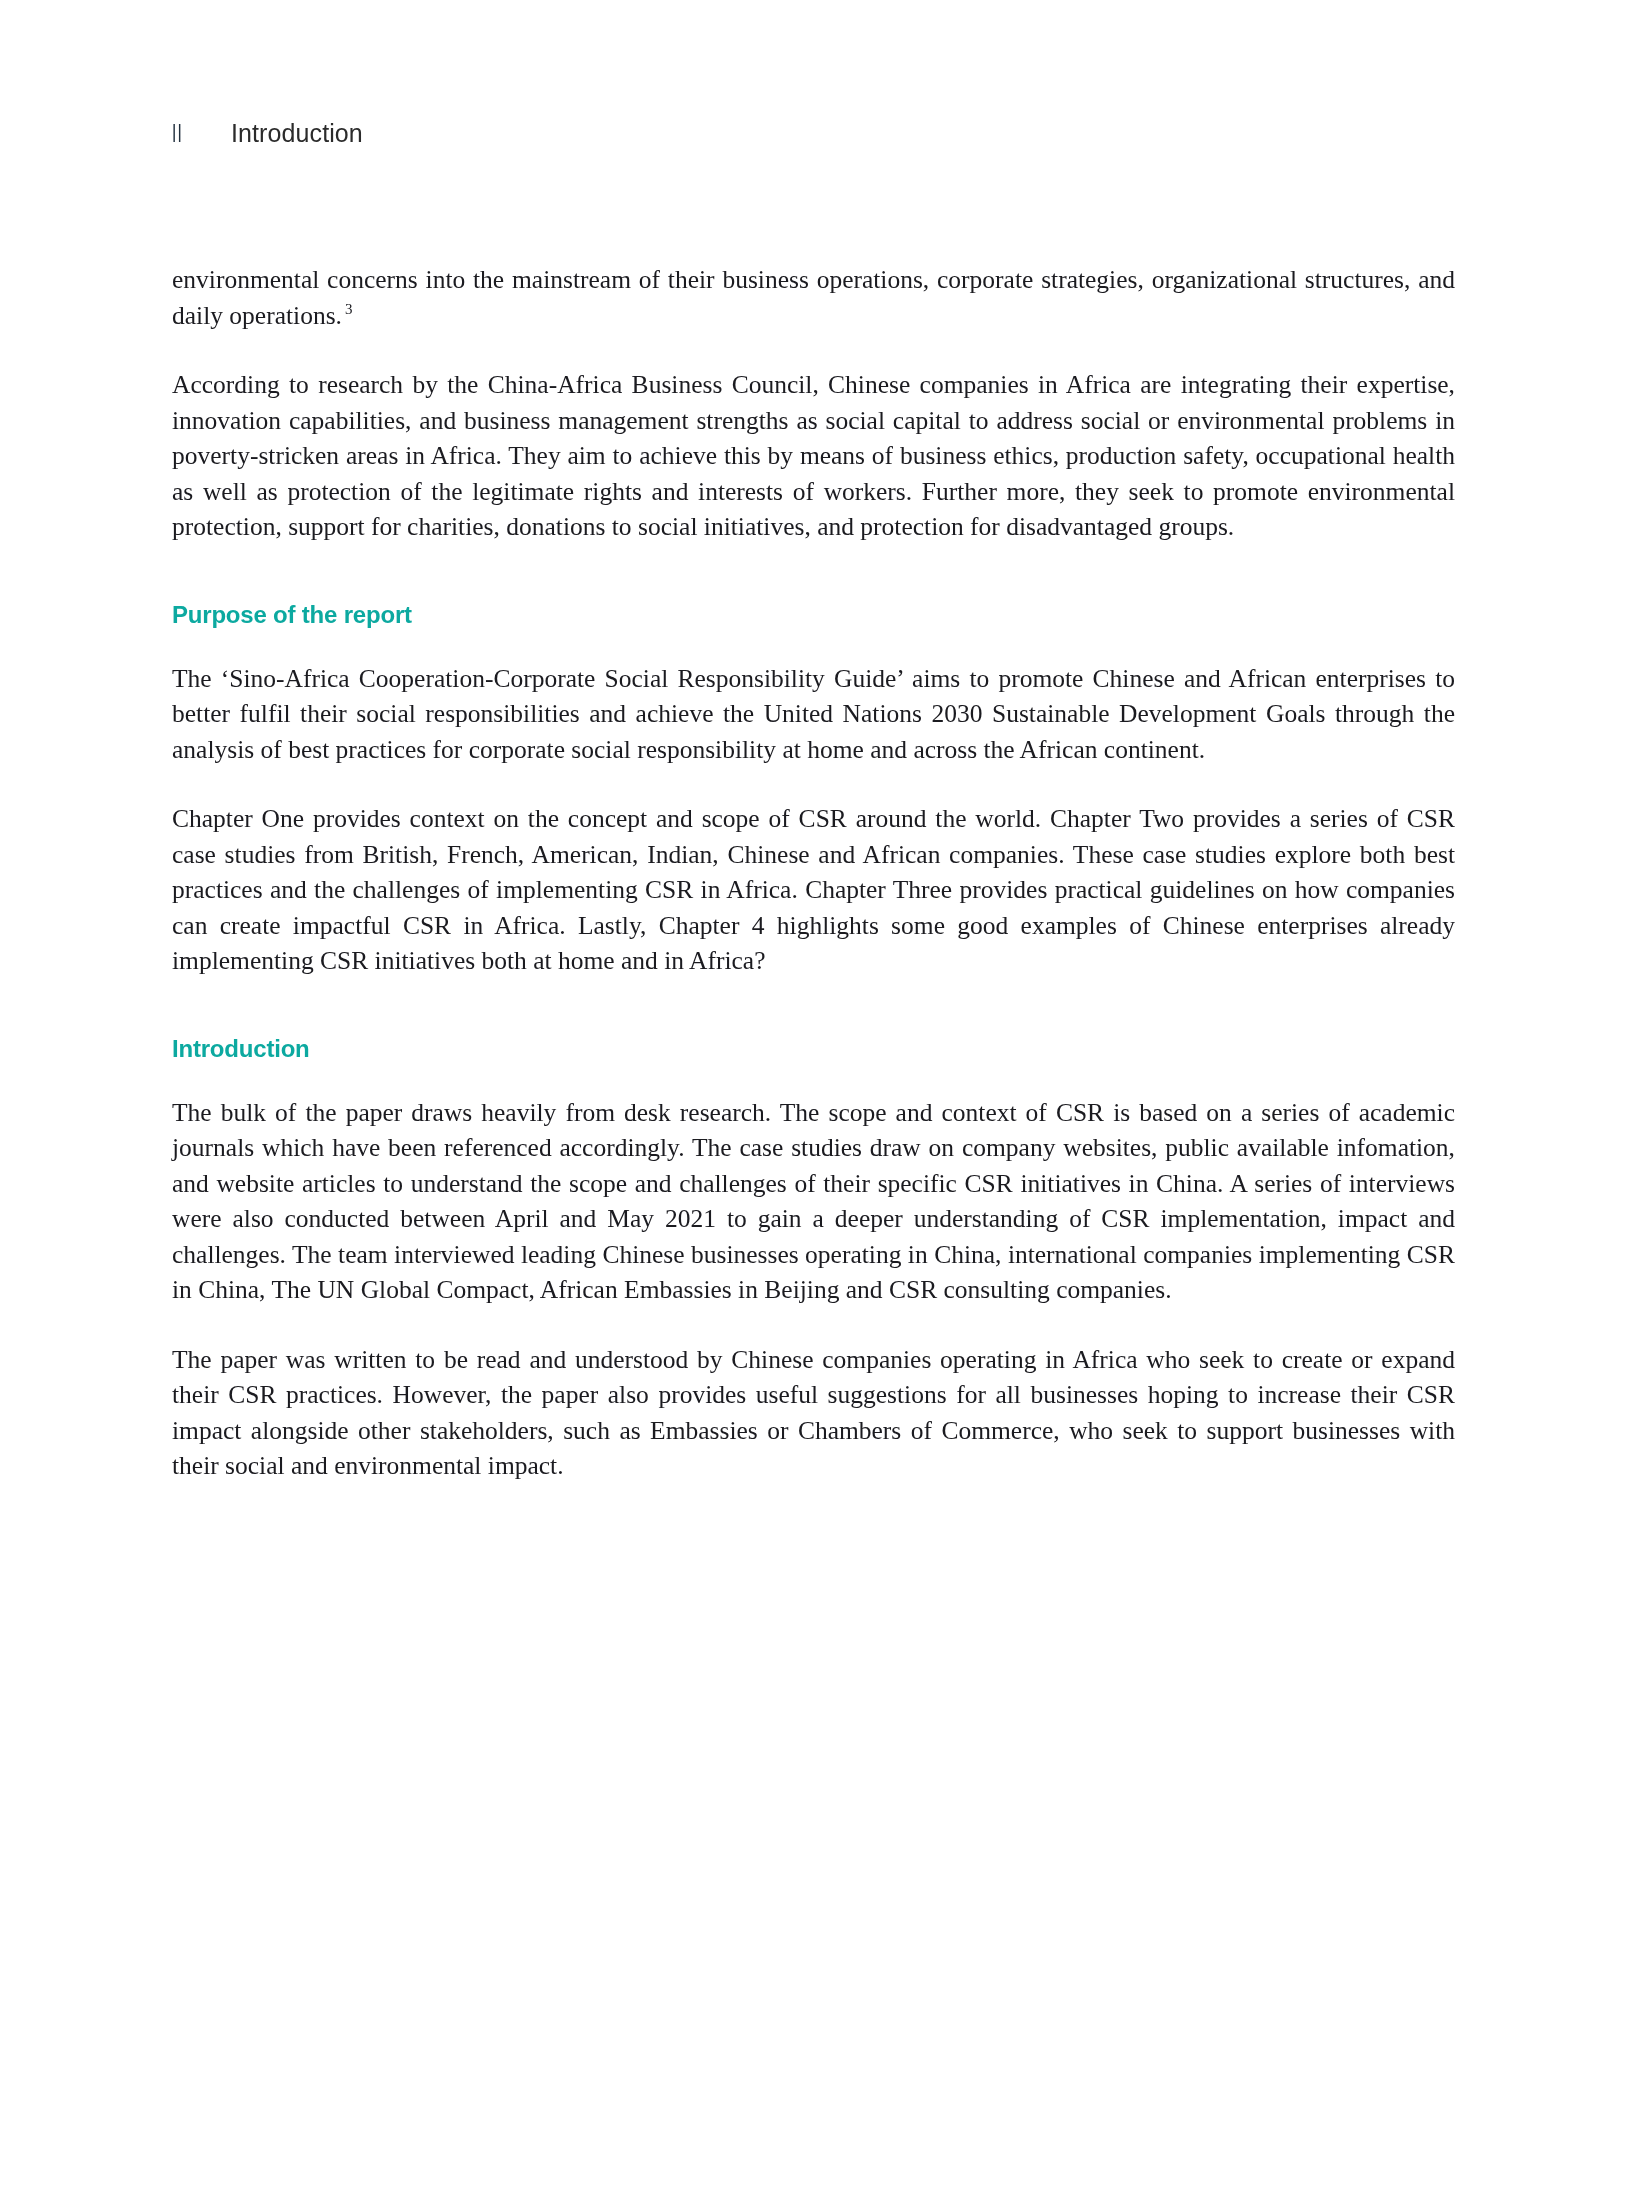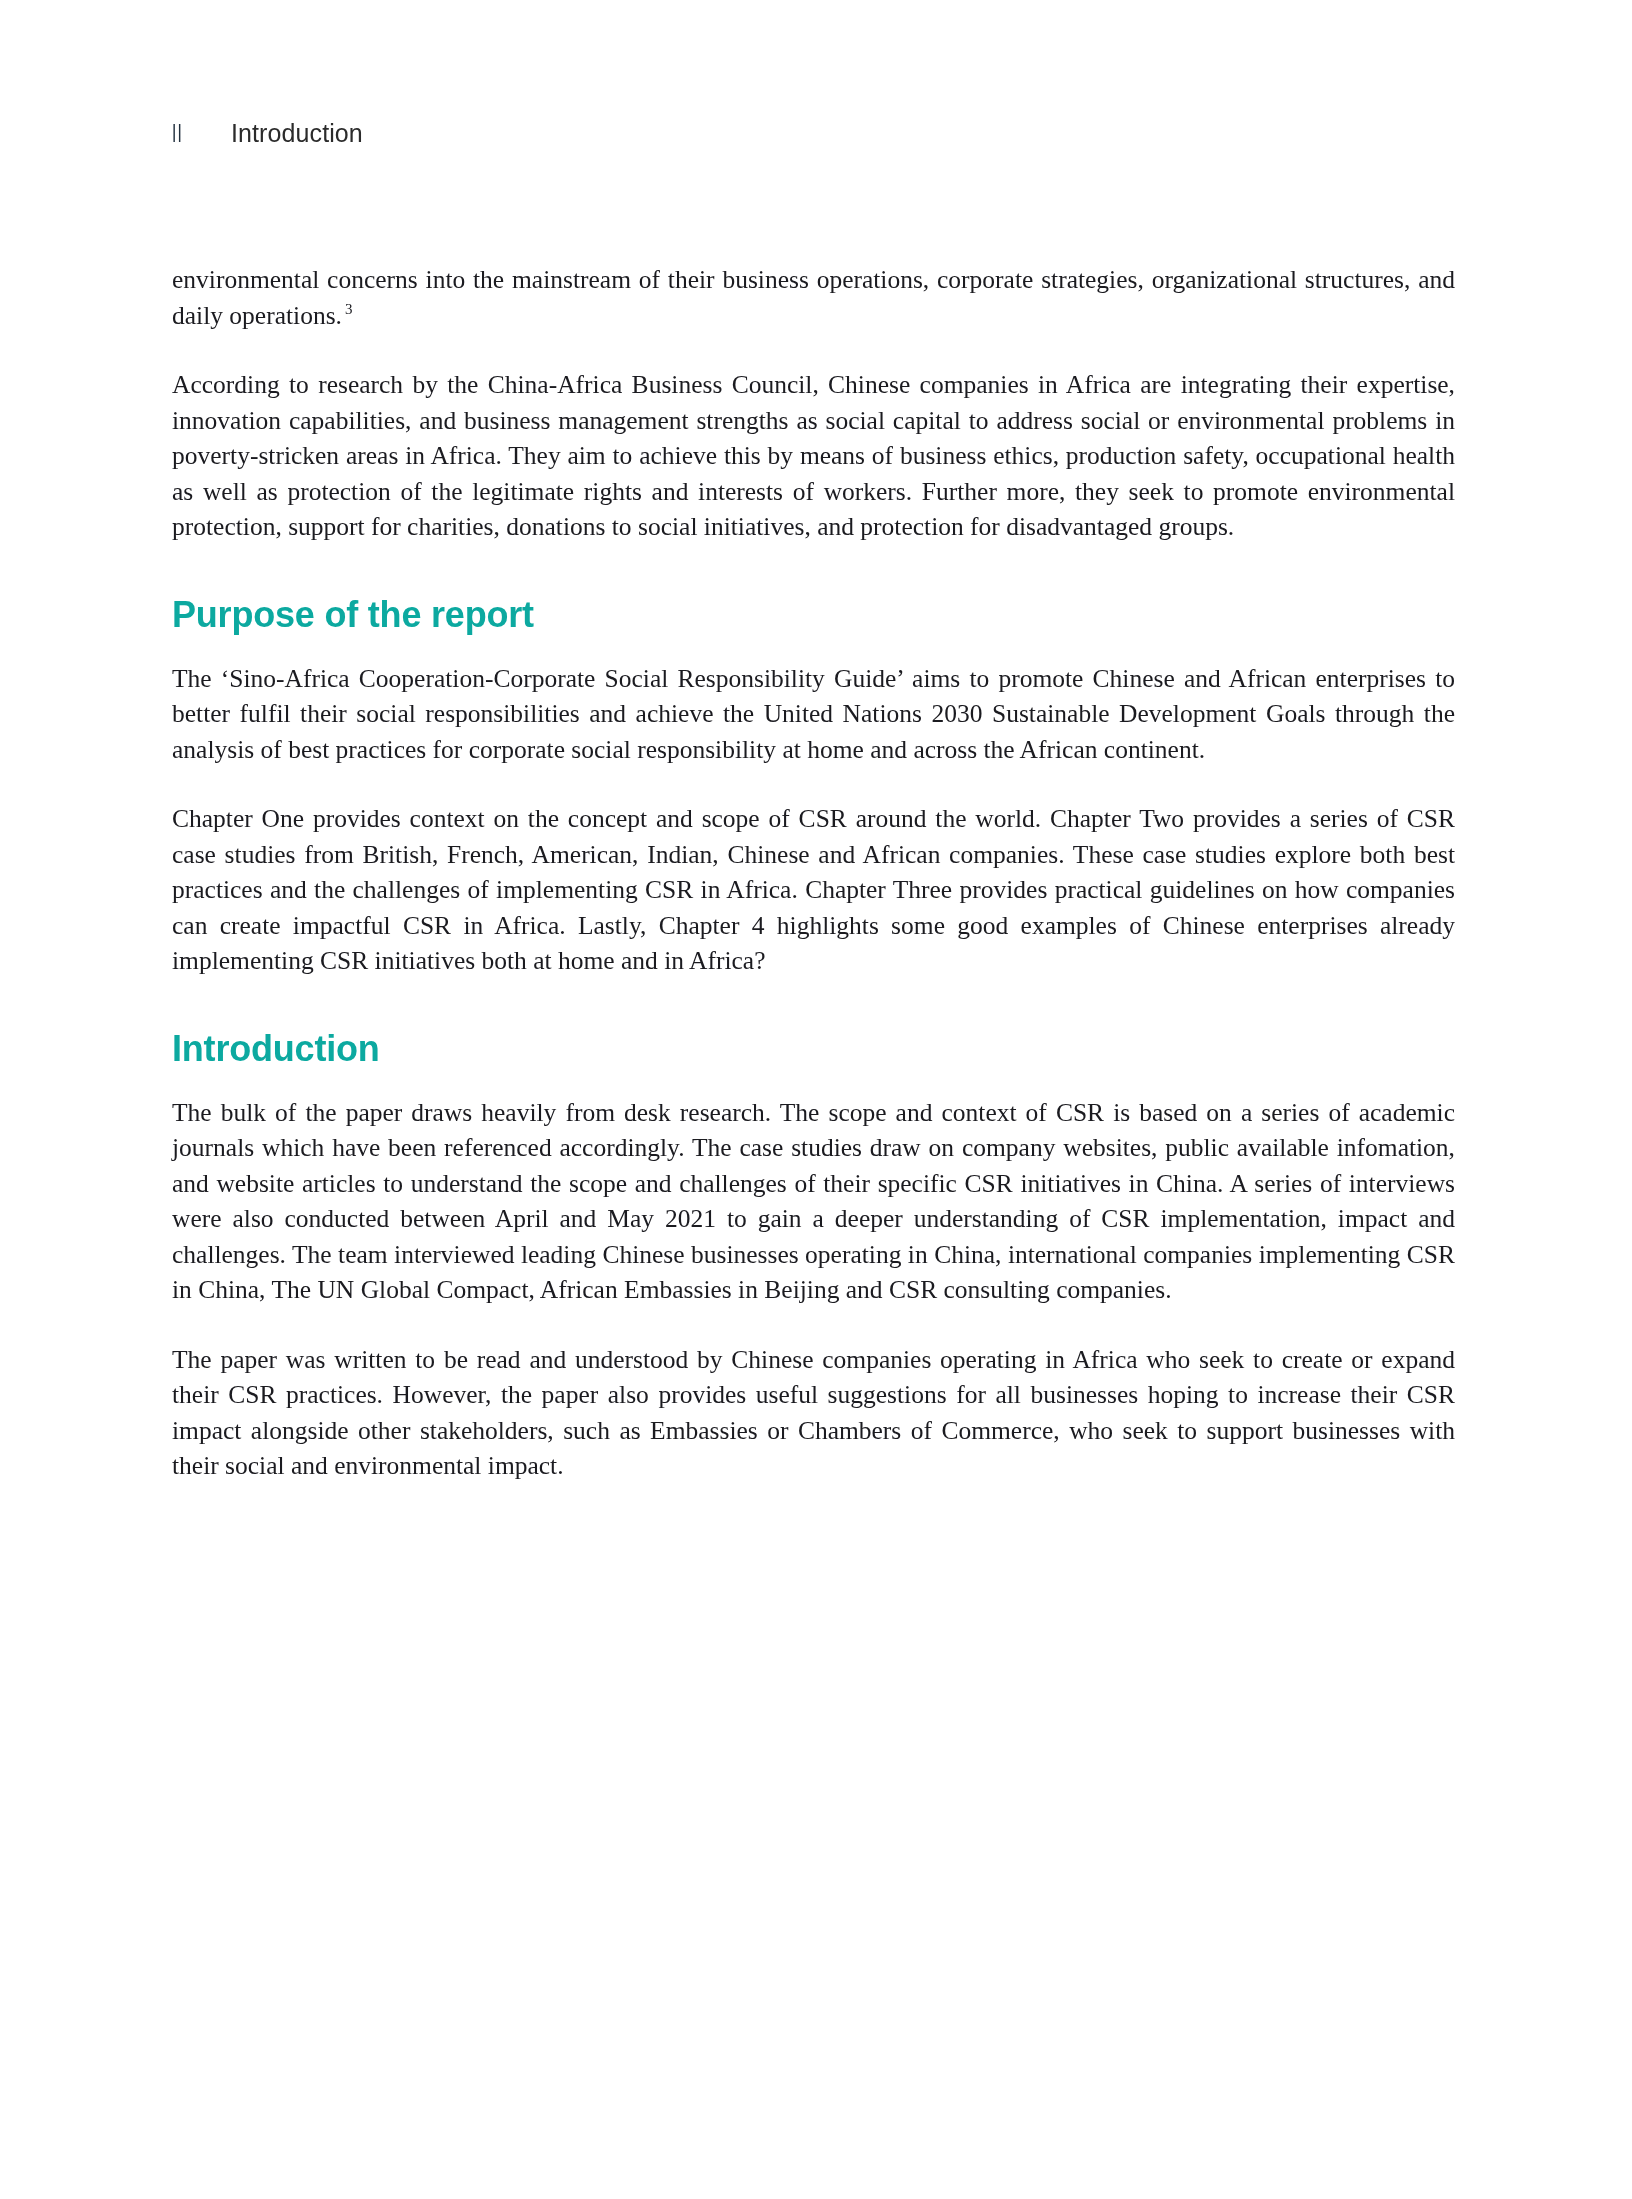--- a/index.html
+++ b/index.html
@@ -75,21 +75,21 @@
   .footnote-ref {
     font-size: 15px;
     vertical-align: super;
     line-height: 0;
     padding-left: 3px;
   }
 
   h2.section-heading {
     margin: 0 0 26px 0;
     font-family: "Liberation Sans", "DejaVu Sans", sans-serif;
-    font-size: 36px;
+    font-size: 24px;
     line-height: 40px;
     font-weight: bold;
     color: #0CA9A0;
     letter-spacing: -0.2px;
   }
 
   .spacer-before-heading { height: 16px; }
 
   
   .footnote-block {

